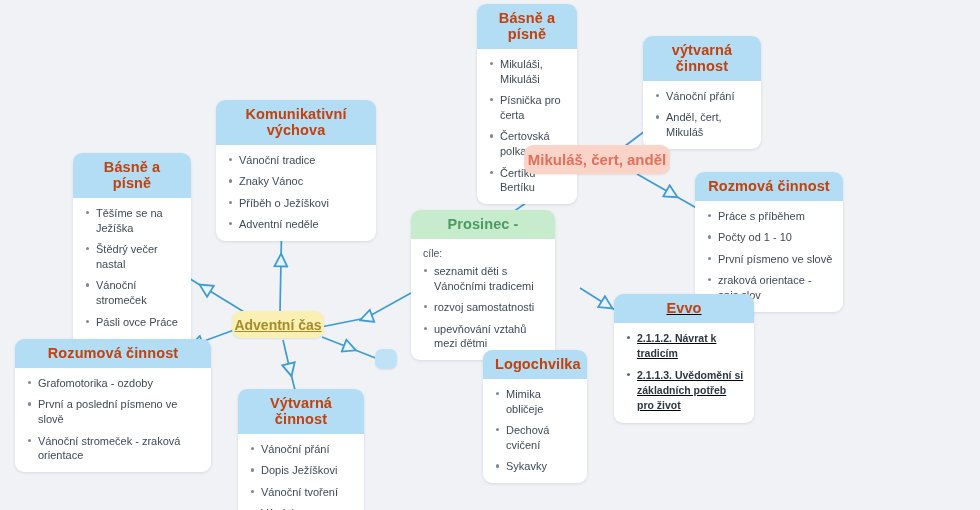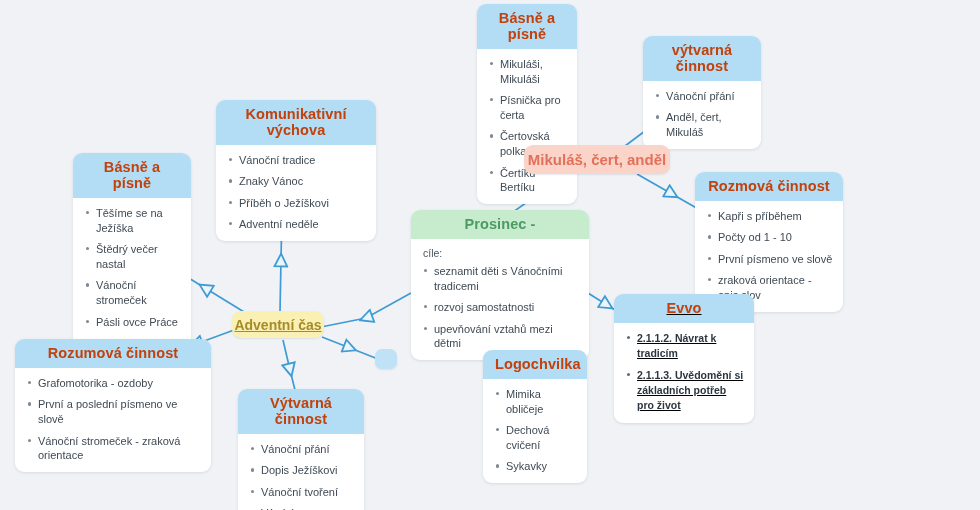--- a/index.html
+++ b/index.html
@@ -176,21 +176,21 @@
   </div>
 
   <div class="pill pink" style="left:524px; top:145px; width:146px; height:29px;">
     <span>Mikuláš, čert, anděl</span>
   </div>
 
   <div class="node" style="left:695px; top:172px; width:148px;">
     <div class="node-header blue">Rozmová činnost</div>
     <div class="node-body">
       <ul class="items">
-        <li>Kapři s příběhem</li>
+        <li>Práce s příběhem</li>
         <li>Počty od 1 - 10</li>
         <li>První písmeno ve slově</li>
         <li>zraková orientace - opis slov</li>
       </ul>
     </div>
   </div>
 
   <div class="node" style="left:216px; top:100px; width:160px;">
     <div class="node-header blue">Komunikativní výchova</div>
     <div class="node-body">
@@ -209,21 +209,21 @@
       <ul class="items">
         <li>Těšíme se na Ježíška</li>
         <li>Štědrý večer nastal</li>
         <li>Vánoční stromeček</li>
         <li>Pásli ovce Práce</li>
         <li>Kapři</li>
       </ul>
     </div>
   </div>
 
-  <div class="node" style="left:411px; top:210px; width:178px;">
+  <div class="node" style="left:411px; top:210px; width:144px;">
     <div class="node-header green">Prosinec -</div>
     <div class="node-body">
       <div class="pre-label">cíle:</div>
       <ul class="items">
         <li>seznamit děti s Vánočními tradicemi</li>
         <li>rozvoj samostatnosti</li>
         <li>upevňování vztahů mezi dětmi</li>
       </ul>
     </div>
   </div>

